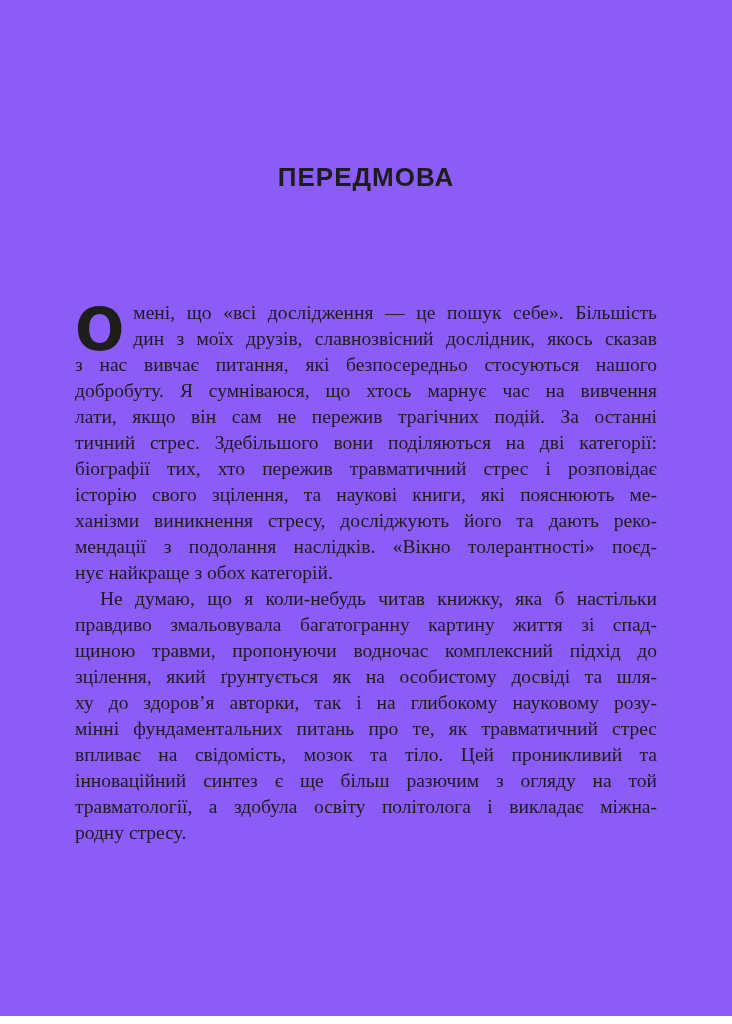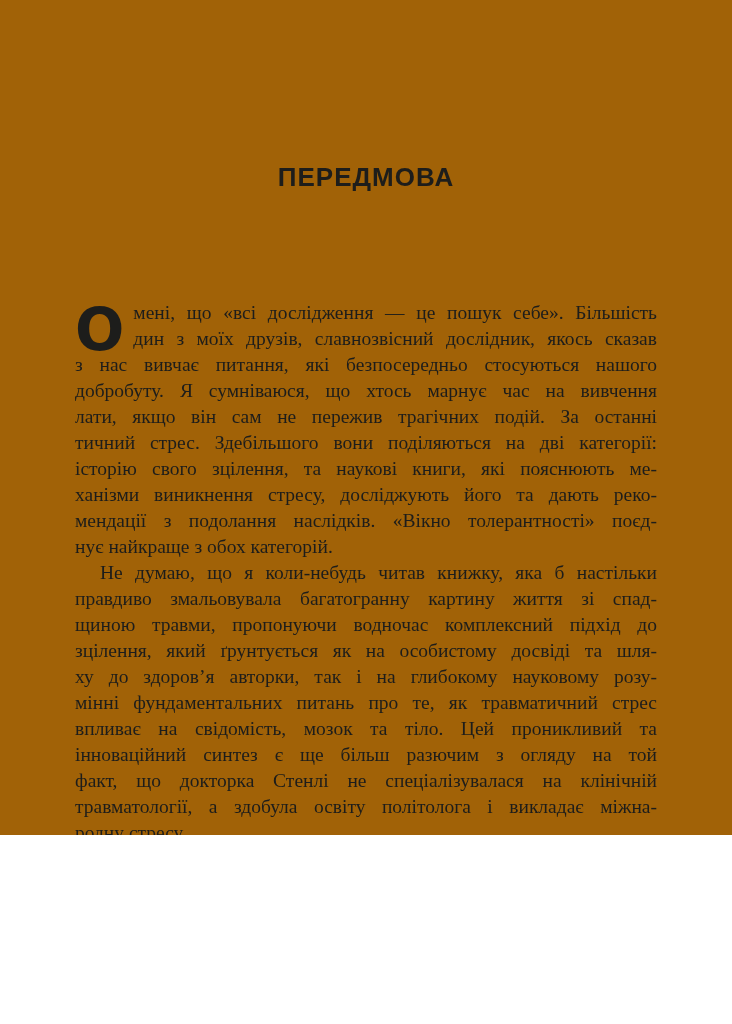--- a/index.html
+++ b/index.html
@@ -3,22 +3,22 @@
 <meta charset="utf-8">
 <style>
   html, body {
     margin: 0;
     padding: 0;
     background: #ffffff;
   }
   .page {
     position: relative;
     width: 732px;
-    height: 835px;
-    background: #a16207;
+    height: 1016px;
+    background: #8b5cf6;
     overflow: hidden;
     font-family: "Liberation Serif", "DejaVu Serif", serif;
     color: #1d1d1b;
   }
   .chapter-title {
     position: absolute;
     top: 143px;
     left: 0;
     width: 732px;
     text-align: center;
@@ -75,32 +75,32 @@
 
   <div class="body-text">
       <div class="paragraph">
         <span class="drop-cap">О</span>
         <div class="line">мені, що «всі дослідження — це пошук себе». Більшість</div>
         <div class="line">дин з моїх друзів, славнозвісний дослідник, якось сказав</div>
         <div class="line">з нас вивчає питання, які безпосередньо стосуються нашого</div>
         <div class="line">добробуту. Я сумніваюся, що хтось марнує час на вивчення</div>
         <div class="line">лати, якщо він сам не пережив трагічних подій. За останні</div>
         <div class="line">тичний стрес. Здебільшого вони поділяються на дві категорії:</div>
+        <div class="line">біографії тих, хто пережив травматичний стрес і розповідає</div>
         <div class="line">історію свого зцілення, та наукові книги, які пояснюють ме-</div>
         <div class="line">ханізми виникнення стресу, досліджують його та дають реко-</div>
         <div class="line">мендації з подолання наслідків. «Вікно толерантності» поєд-</div>
         <div class="line final">нує найкраще з обох категорій.</div>
       </div>
       <div class="paragraph">
         <div class="line indented">Не думаю, що я коли-небудь читав книжку, яка б настільки</div>
         <div class="line">правдиво змальовувала багатогранну картину життя зі спад-</div>
         <div class="line">щиною травми, пропонуючи водночас комплексний підхід до</div>
         <div class="line">зцілення, який ґрунтується як на особистому досвіді та шля-</div>
         <div class="line">ху до здоров’я авторки, так і на глибокому науковому розу-</div>
         <div class="line">мінні фундаментальних питань про те, як травматичний стрес</div>
         <div class="line">впливає на свідомість, мозок та тіло. Цей проникливий та</div>
         <div class="line">інноваційний синтез є ще більш разючим з огляду на той</div>
-        <div class="line">факт, що докторка Стенлі не спеціалізувалася на клінічній</div>
         <div class="line">травматології, а здобула освіту політолога і викладає міжна-</div>
         <div class="line final">родну стресу.</div>
       </div>
     </div>
 </div>
 
 </body></html>

